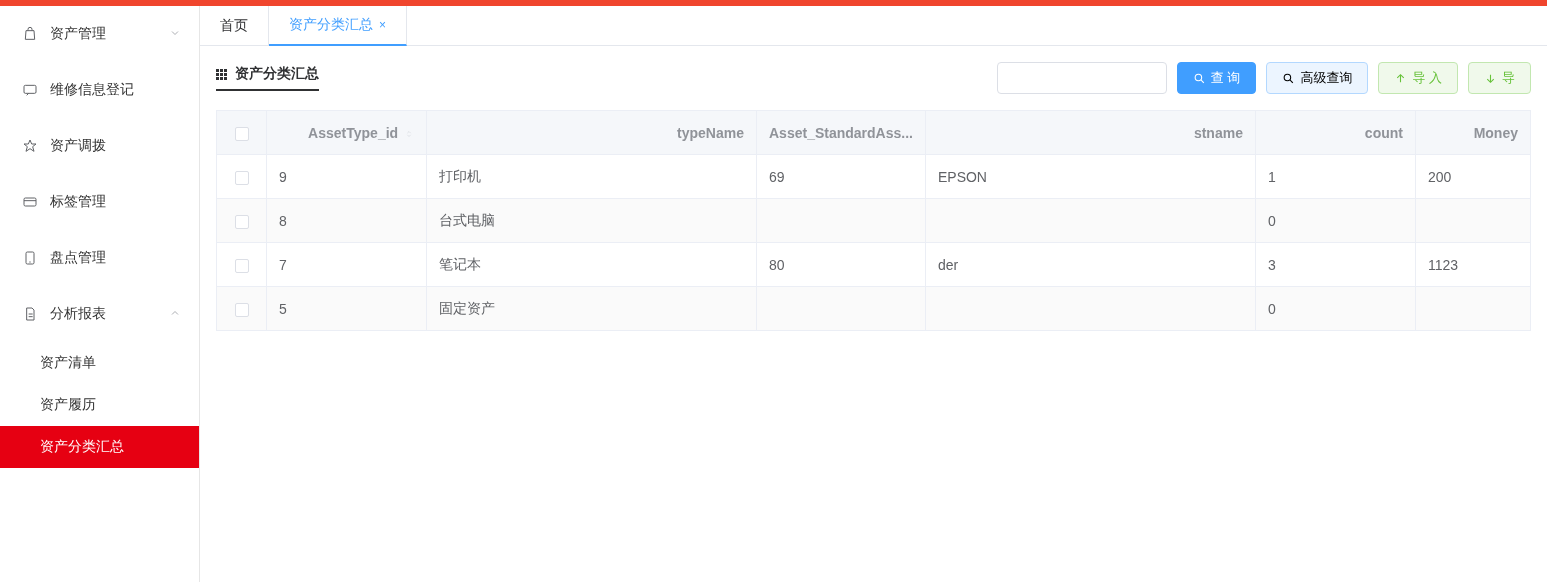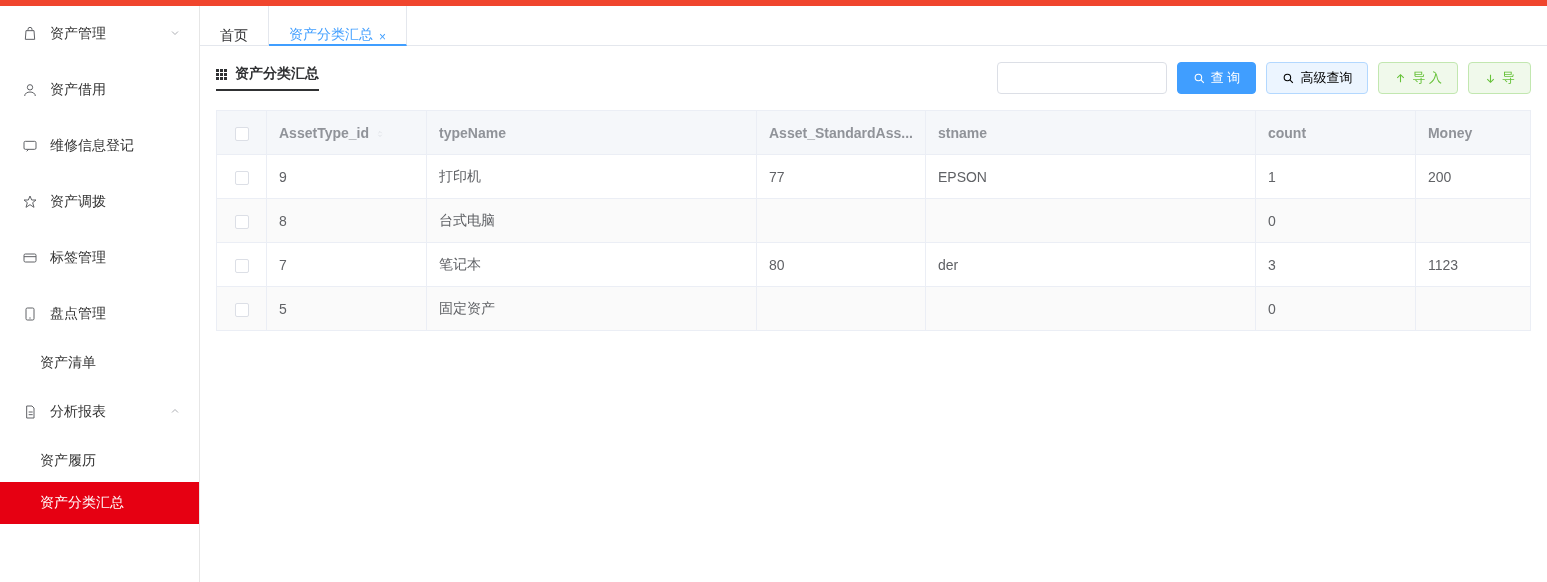--- a/index.html
+++ b/index.html
@@ -9,40 +9,40 @@
 .sidebar { width:200px; background:#fff; border-right:1px solid #e6e6e6; flex-shrink:0; overflow-y:auto; }
 .menu-item { display:flex; align-items:center; height:56px; padding-left:22px; color:#333; cursor:pointer; position:relative; }
 .menu-item .ic { width:16px; height:16px; margin-right:12px; display:inline-flex; align-items:center; justify-content:center; }
 .menu-item .ic svg { width:16px; height:16px; stroke:#606266; fill:none; stroke-width:1.5; }
 .menu-item.active { background:#E60012; color:#fff; }
 .menu-sub { padding-left:40px; height:42px; }
 .arrow { margin-left:auto; margin-right:18px; }
 .arrow svg { width:12px; height:12px; stroke:#909399; fill:none; stroke-width:1.5; }
 .main { flex:1; display:flex; flex-direction:column; background:#f5f5f5; }
 .tabs { height:40px; background:#fff; display:flex; align-items:stretch; border-bottom:1px solid #e4e7ed; }
-.tab { padding:0 20px; display:flex; align-items:flex-end; border-right:1px solid #e4e7ed; cursor:pointer; font-size:14px; color:#303133; }
+.tab { padding:0 20px; display:flex; align-items:center; border-right:1px solid #e4e7ed; cursor:pointer; font-size:14px; color:#303133; }
 .tab.active { color:#409EFF; border-bottom:2px solid #409EFF; margin-bottom:-1px; }
 .tab .close { margin-left:6px; font-size:12px; color:#409EFF; }
 .content { padding:16px 16px 0 16px; background:#fff; margin:0; flex:1; overflow:auto; }
 .page-head { display:flex; align-items:center; margin-bottom:16px; }
 .page-title-wrap { display:flex; align-items:center; border-bottom:2px solid #303133; padding-bottom:6px; }
 .grid-icon { display:inline-grid; grid-template-columns:repeat(3,3px); grid-auto-rows:3px; gap:1px; margin-right:8px; }
 .grid-icon span { background:#303133; }
 .page-title { font-weight:700; color:#303133; }
 .page-actions { margin-left:auto; display:flex; gap:10px; align-items:center; }
 .input { width:170px; height:32px; border:1px solid #dcdfe6; border-radius:4px; padding:0 10px; font-size:13px; outline:none; }
 .btn { height:32px; padding:0 15px; border-radius:4px; cursor:pointer; font-size:13px; display:inline-flex; align-items:center; gap:5px; border:1px solid transparent; background:#fff; }
 .btn-primary { background:#409EFF; color:#fff; border-color:#409EFF; }
 .btn-primary-plain { background:#ecf5ff; color:#000000; border-color:#b3d8ff; }
 .btn-success-plain { background:#f0f9eb; color:#67C23A; border-color:#c2e7b0; }
 .btn .bi { width:13px; height:13px; }
 .btn svg { stroke:currentColor; fill:none; stroke-width:2; }
 table { width:100%; border-collapse:collapse; }
 th, td { text-align:left; padding:0 12px; border:1px solid #ebeef5; font-weight:500; color:#606266; font-size:14px; }
-th { background:#f5f7fa; height:44px; color:#909399; font-weight:700; }
+th { background:#f5f7fa; height:44px; color:#909399; font-weight:700;text-align:right; }
 td { height:44px; }
 tr.alt td { background:#fafafa; }
 .chk { width:50px; text-align:center; }
 .chk input { width:14px; height:14px; border:1px solid #dcdfe6; appearance:none; border-radius:2px; background:#fff; vertical-align:middle; cursor:pointer; }
 .sort svg { width:10px; height:12px; vertical-align:middle; margin-left:2px; }
 </style>
 </head>
 <body>
 
 <div class="topbar"></div>
@@ -56,29 +56,20 @@
           </svg>
         </span>
       <span>资产管理</span>
       <span class="arrow"><svg viewBox="0 0 24 24">
             <path d="M6 9l6 6 6-6"></path>
           </svg></span>
     </div>
     <div class="menu-item">
       <span class="ic">
           <svg viewBox="0 0 24 24">
-            <circle cx="12" cy="8" r="4"></circle>
-            <path d="M4 21c0-4 4-6 8-6s8 2 8 6"></path>
-          </svg>
-        </span>
-      <span>资产借用</span>
-    </div>
-    <div class="menu-item">
-      <span class="ic">
-          <svg viewBox="0 0 24 24">
             <rect x="3" y="5" width="18" height="12" rx="2"></rect>
             <path d="M7 20l3-3"></path>
           </svg>
         </span>
       <span>维修信息登记</span>
     </div>
     <div class="menu-item">
       <span class="ic">
           <svg viewBox="0 0 24 24">
             <path d="M12 3l2.5 6H21l-5 4 2 7-6-4-6 4 2-7-5-4h6.5L12 3z"></path>
@@ -96,35 +87,35 @@
       <span>标签管理</span>
     </div>
     <div class="menu-item">
       <span class="ic">
           <svg viewBox="0 0 24 24">
             <rect x="6" y="3" width="12" height="18" rx="2"></rect>
             <path d="M11 18h2"></path>
           </svg>
         </span>
       <span>盘点管理</span>
-    </div>
-    <div class="menu-item menu-sub">
-      <span>资产清单</span>
     </div>
     <div class="menu-item">
       <span class="ic">
           <svg viewBox="0 0 24 24">
             <path d="M7 3h8l3 3v15H7z"></path>
             <path d="M10 12h6M10 16h6"></path>
           </svg>
         </span>
       <span>分析报表</span>
       <span class="arrow"><svg viewBox="0 0 24 24">
             <path d="M6 15l6-6 6 6"></path>
           </svg></span>
+    </div>
+    <div class="menu-item menu-sub">
+      <span>资产清单</span>
     </div>
     <div class="menu-item menu-sub">
       <span>资产履历</span>
     </div>
     <div class="menu-item menu-sub active">
       <span>资产分类汇总</span>
     </div>
   </aside>
 
   <main class="main">
@@ -201,21 +192,21 @@
             <th style="width:330px"><span>stname</span></th>
             <th style="width:160px"><span>count</span></th>
             <th><span>Money</span></th>
           </tr>
         </thead>
         <tbody id="tbody">
             <tr>
               <td class="chk"><input type="checkbox" style=""></td>
               <td>9</td>
               <td>打印机</td>
-              <td>77</td>
+              <td>69</td>
               <td>EPSON</td>
               <td>1</td>
               <td>200</td>
             </tr>
             <tr class="alt">
               <td class="chk"><input type="checkbox" style=""></td>
               <td>8</td>
               <td>台式电脑</td>
               <td></td>
               <td></td>

